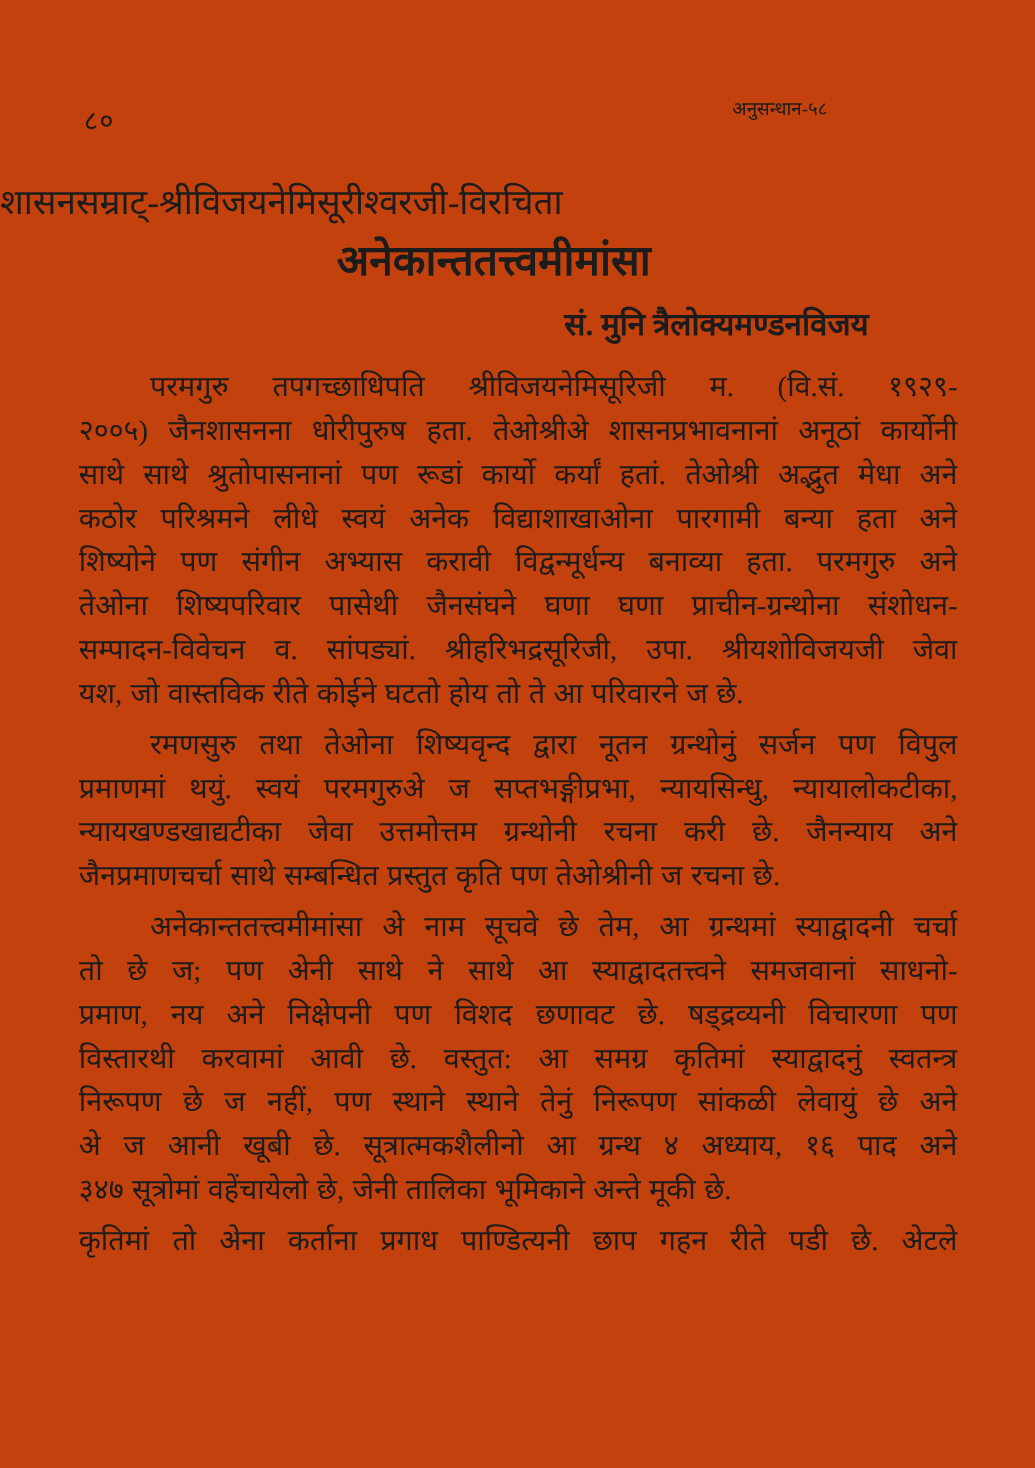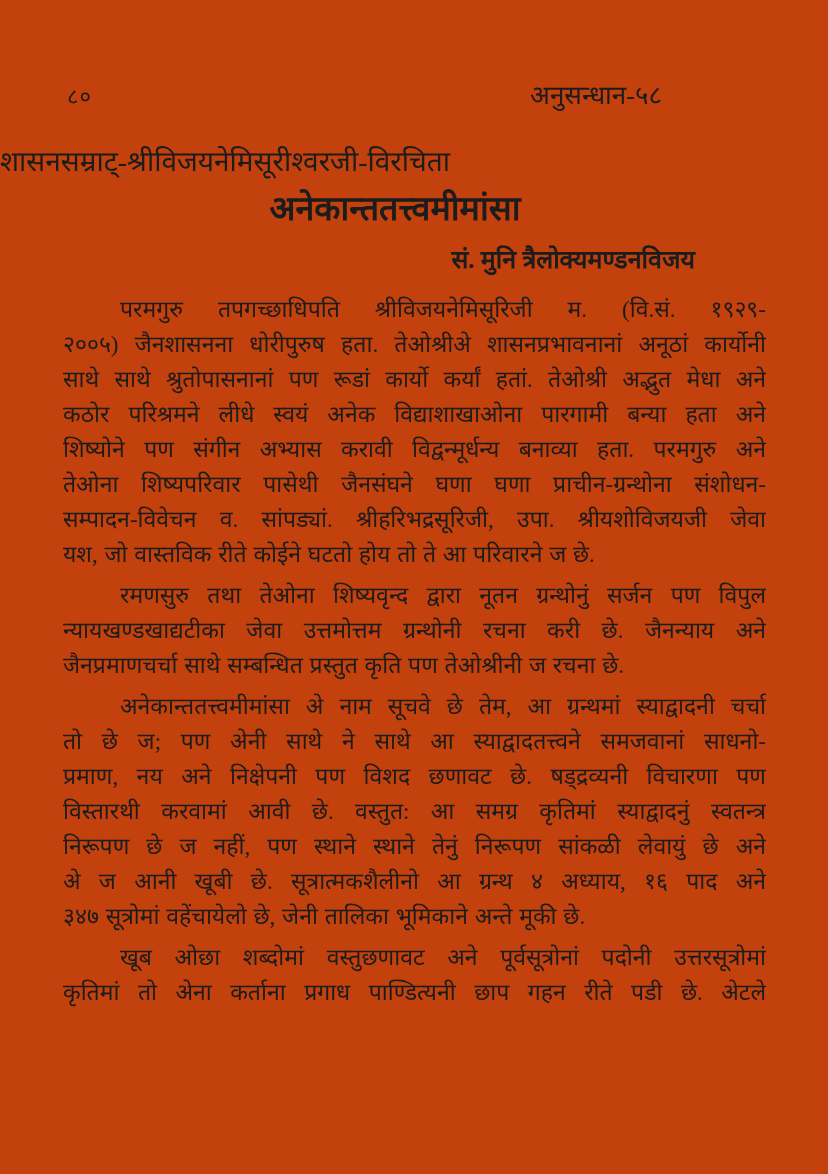--- a/index.html
+++ b/index.html
@@ -16,21 +16,21 @@
     position: absolute;
     top: 80px;
     left: 67px;
     font-size: 22px;
     letter-spacing: 1px;
   }
   .journal-title {
     position: absolute;
     top: 76px;
     right: 166px;
-    font-size: 26px;
+    font-size: 15px;
   }
   .author-line {
     position: absolute;
     top: 141px;
     left: 0;
     width: 724px;            
     text-align: left;
     font-size: 28px;
     font-family: Liberation Serif, serif;
   }
@@ -92,33 +92,33 @@
       <div class="ln">साथे साथे श्रुतोपासनानां पण रूडां कार्यो कर्यां हतां. तेओश्री अद्भुत मेधा अने</div>
       <div class="ln">कठोर परिश्रमने लीधे स्वयं अनेक विद्याशाखाओना पारगामी बन्या हता अने</div>
       <div class="ln">शिष्योने पण संगीन अभ्यास करावी विद्वन्मूर्धन्य बनाव्या हता. परमगुरु अने</div>
       <div class="ln">तेओना शिष्यपरिवार पासेथी जैनसंघने घणा घणा प्राचीन-ग्रन्थोना संशोधन-</div>
       <div class="ln">सम्पादन-विवेचन व. सांपड्यां. श्रीहरिभद्रसूरिजी, उपा. श्रीयशोविजयजी जेवा</div>
       <div class="ln last">यश, जो वास्तविक रीते कोईने घटतो होय तो ते आ परिवारने ज छे.</div>
     </div>
 
     <div class="para">
       <div class="ln first">रमणसुरु तथा तेओना शिष्यवृन्द द्वारा नूतन ग्रन्थोनुं सर्जन पण विपुल</div>
+      <div class="ln">प्रमाणमां थयुं. स्वयं परमगुरुअे ज सप्तभङ्गीप्रभा, न्यायसिन्धु, न्यायालोकटीका,</div>
       <div class="ln">न्यायखण्डखाद्यटीका जेवा उत्तमोत्तम ग्रन्थोनी रचना करी छे. जैनन्याय अने</div>
       <div class="ln last">जैनप्रमाणचर्चा साथे सम्बन्धित प्रस्तुत कृति पण तेओश्रीनी ज रचना छे.</div>
     </div>
 
     <div class="para">
       <div class="ln first">अनेकान्ततत्त्वमीमांसा अे नाम सूचवे छे तेम, आ ग्रन्थमां स्याद्वादनी चर्चा</div>
       <div class="ln">तो छे ज; पण अेनी साथे ने साथे आ स्याद्वादतत्त्वने समजवानां साधनो-</div>
       <div class="ln">प्रमाण, नय अने निक्षेपनी पण विशद छणावट छे. षड्द्रव्यनी विचारणा पण</div>
       <div class="ln">विस्तारथी करवामां आवी छे. वस्तुत: आ समग्र कृतिमां स्याद्वादनुं स्वतन्त्र</div>
       <div class="ln">निरूपण छे ज नहीं, पण स्थाने स्थाने तेनुं निरूपण सांकळी लेवायुं छे अने</div>
       <div class="ln">अे ज आनी खूबी छे. सूत्रात्मकशैलीनो आ ग्रन्थ ४ अध्याय, १६ पाद अने</div>
       <div class="ln last">३४७ सूत्रोमां वहेंचायेलो छे, जेनी तालिका भूमिकाने अन्ते मूकी छे.</div>
     </div>
 
     <div class="para">
-      <div class="ln first">खूब ओछा शब्दोमां वस्तुछणावट अने पूर्वसूत्रोनां पदोनी उत्तरसूत्रोमां</div>
       <div class="ln">कृतिमां तो अेना कर्ताना प्रगाध पाण्डित्यनी छाप गहन रीते पडी छे. अेटले</div>
     </div>
 
   </div>
 </div>
 
 </body></html>

